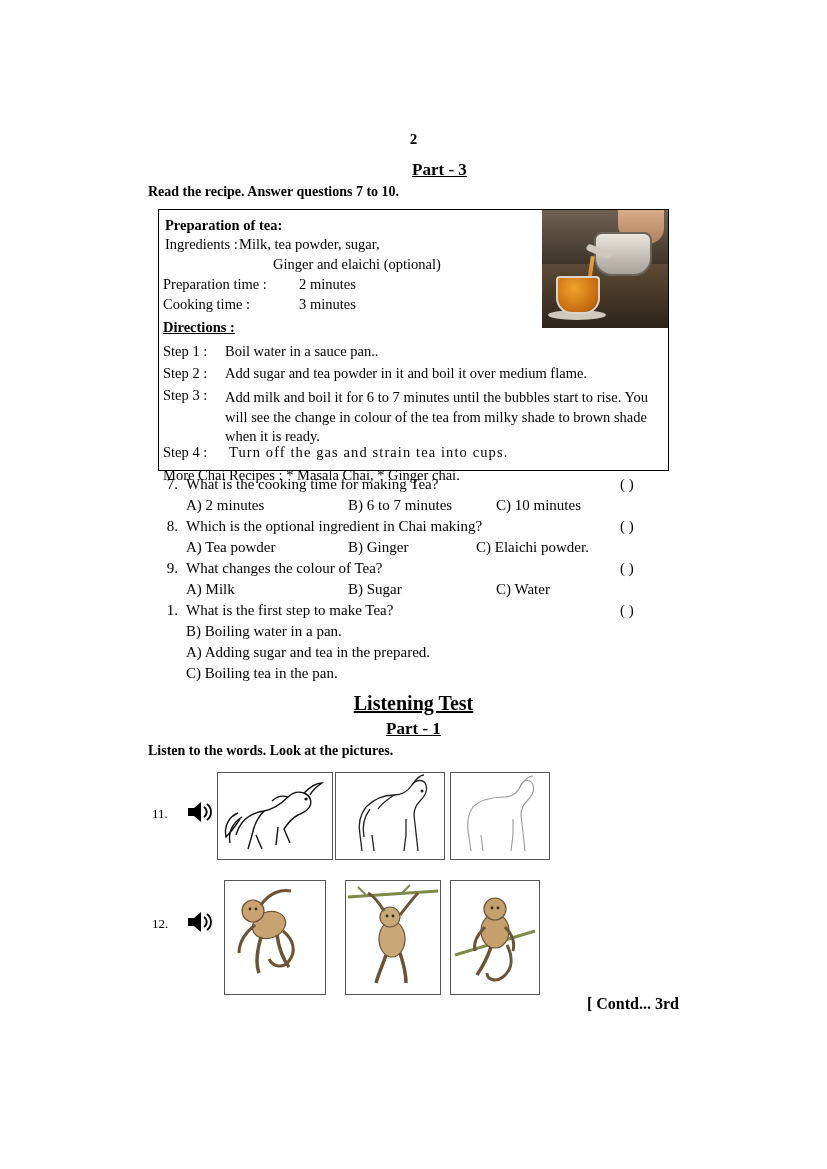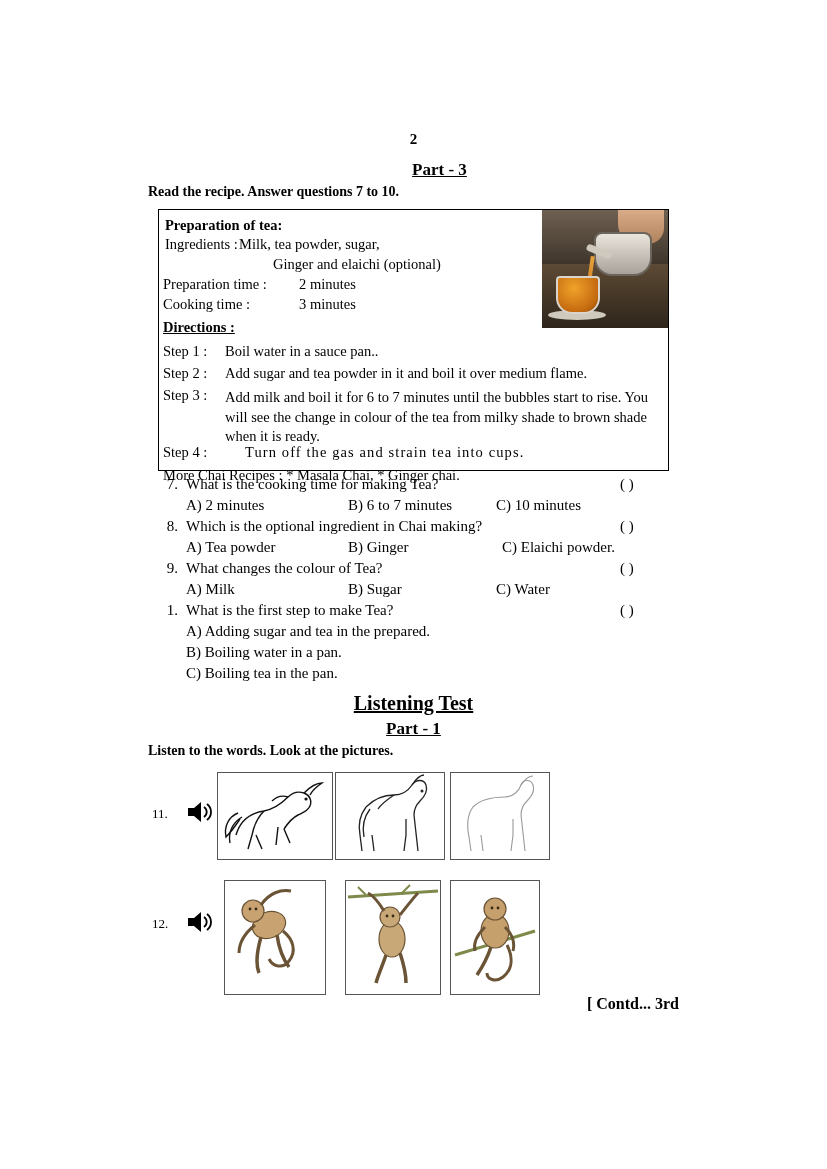--- a/index.html
+++ b/index.html
@@ -202,21 +202,21 @@
       <div class="rc-line" style="left:4px; top:134px;">Step 1 :</div>
       <div class="rc-line" style="left:66px; top:134px;">Boil water in a sauce pan..</div>
 
       <div class="rc-line" style="left:4px; top:156px;">Step 2 :</div>
       <div class="rc-line" style="left:66px; top:156px;">Add sugar and tea powder in it and boil it over medium flame.</div>
 
       <div class="rc-line" style="left:4px; top:178px;">Step 3 :</div>
       <div class="rc-wrap" style="left:66px; top:178px; width:440px; line-height:1.35;">Add milk and boil it for 6 to 7 minutes until the bubbles start to rise. You will see the change in colour of the tea from milky shade to brown shade when it is ready.</div>
 
       <div class="rc-line" style="left:4px; top:235px;">Step 4 :</div>
-      <div class="rc-line" style="left:70px; top:235px; letter-spacing:1.1px;margin-left:16px;">Turn off the gas and strain tea into cups.</div>
+      <div class="rc-line" style="left:70px; top:235px; letter-spacing:1.1px;">Turn off the gas and strain tea into cups.</div>
 
       <div class="rc-line" style="left:4px; top:258px;">More Chai Recipes :  * Masala Chai,  * Ginger chai.</div>
     </div>
   </div>
 
   <div class="q-block" style="top:476px;">
     <div class="q-row">
       <span class="q-num">7.</span>
       <span class="q-text">What is the cooking time for making Tea?</span>
       <span class="q-paren">(          )</span>
@@ -230,21 +230,21 @@
 
   <div class="q-block" style="top:518px;">
     <div class="q-row">
       <span class="q-num">8.</span>
       <span class="q-text">Which is the optional ingredient in Chai making?</span>
       <span class="q-paren">(          )</span>
     </div>
     <div class="opt-row">
       <span class="opt-a">A) Tea powder</span>
       <span class="opt-b" style="left:200px;font-family:Liberation Serif, serif;">B) Ginger</span>
-      <span class="opt-c" style="left:354px;text-align:center;">C) Elaichi powder.</span>
+      <span class="opt-c" style="left:328px;text-align:center;">C) Elaichi powder.</span>
     </div>
   </div>
 
   <div class="q-block" style="top:560px;">
     <div class="q-row">
       <span class="q-num">9.</span>
       <span class="q-text">What changes the colour of Tea?</span>
       <span class="q-paren">(          )</span>
     </div>
     <div class="opt-row">
@@ -254,24 +254,24 @@
     </div>
   </div>
 
   <div class="q-block" style="top:602px;">
     <div class="q-row">
       <span class="q-num">1.</span>
       <span class="q-text">What is the first step to make Tea?</span>
       <span class="q-paren">(          )</span>
     </div>
     <div class="opt-row">
+      <span class="opt-a">B) Boiling water in a pan.</span>
+    </div>
+    <div class="opt-row">
       <span class="opt-a">A) Adding sugar and tea in the prepared.</span>
-    </div>
-    <div class="opt-row">
-      <span class="opt-a">B) Boiling water in a pan.</span>
     </div>
     <div class="opt-row">
       <span class="opt-a">C) Boiling tea in the pan.</span>
     </div>
   </div>
 
   <div id="listening-title">Listening Test</div>
   <div class="part-heading" id="part1">Part - 1</div>
   <div class="instruction" id="instr2">Listen to the words. Look at the pictures.</div>
 

